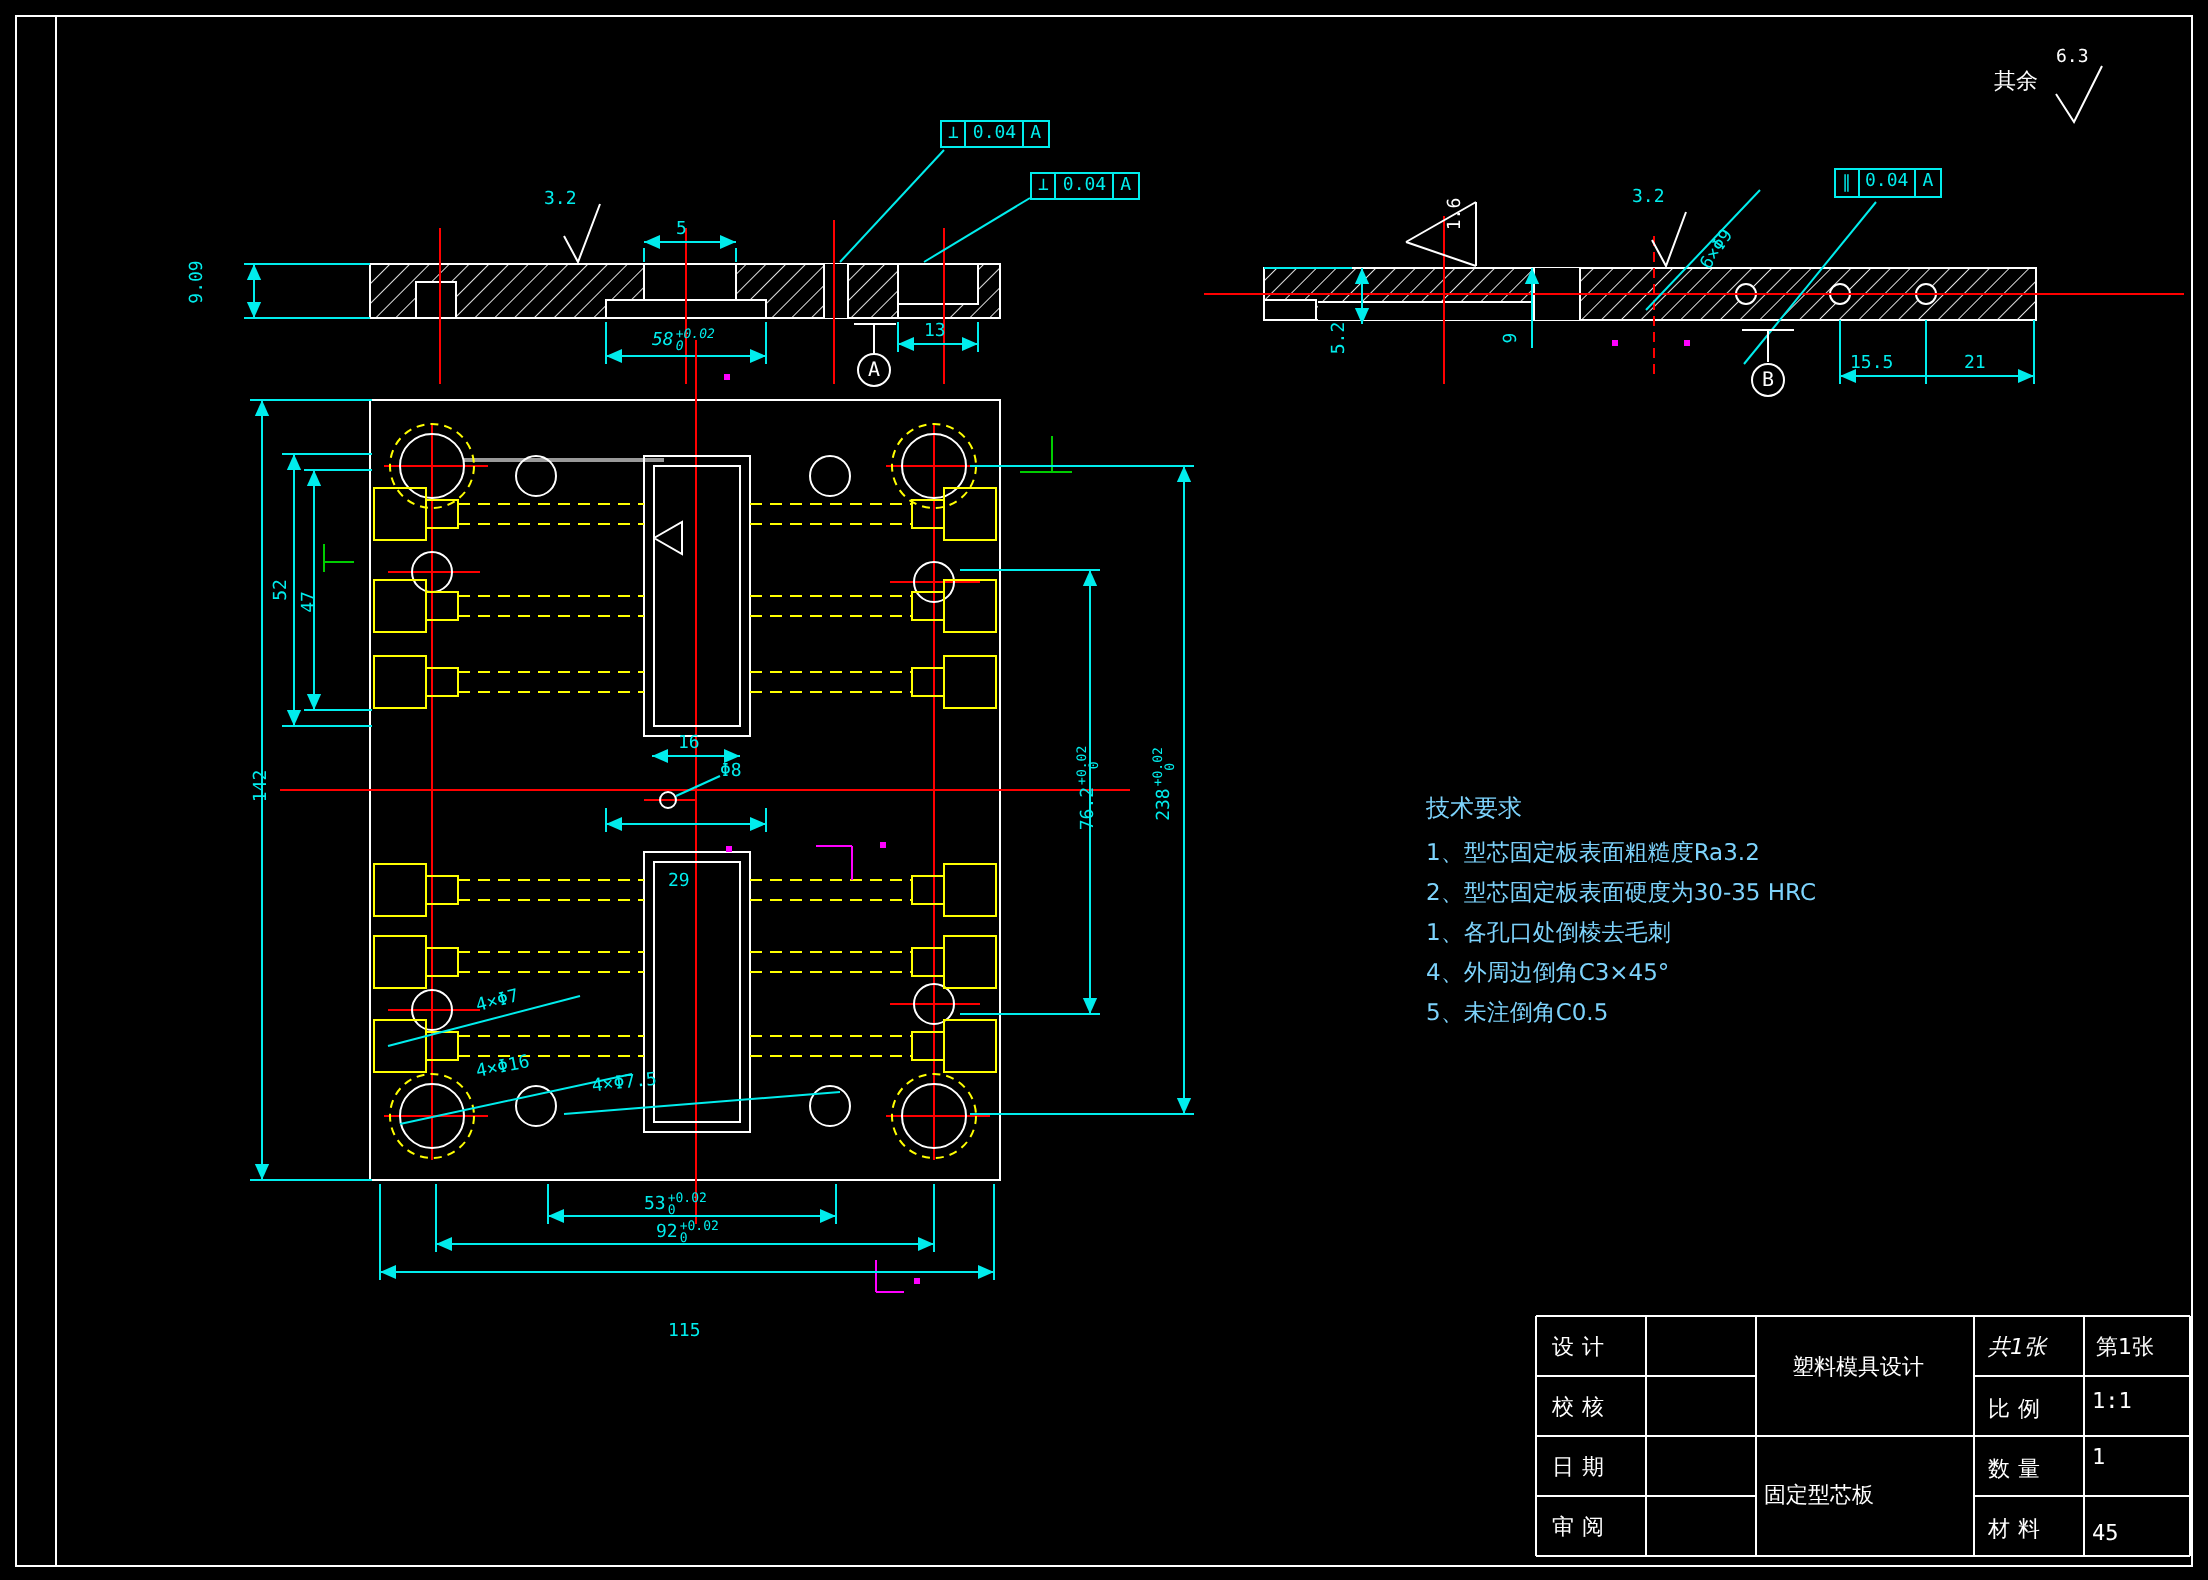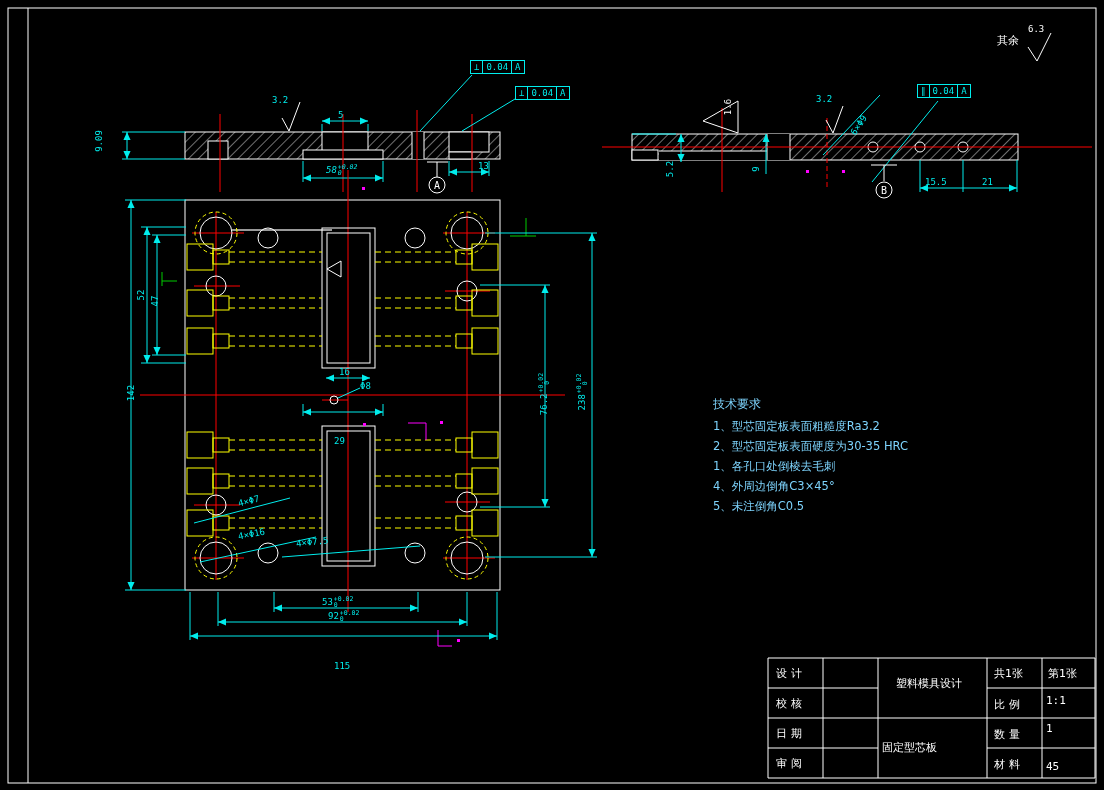--- a/index.html
+++ b/index.html
@@ -328,21 +328,21 @@
 
 <div class="datum" style="left:429px;top:180px;">A</div>
 <div class="datum" style="left:876px;top:185px;">B</div>
 
 <div class="t dim" style="left:338px;top:110px;">5</div>
 <div class="t dim" style="left:272px;top:95px;">3.2</div>
 <div class="t dim" style="left:326px;top:164px;font-style:italic;"><span>58</span><span class="stk">
         <span>+0.02</span>
         <span>0</span>
       </span></div>
-<div class="t dim" style="left:462px;top:161px;margin-left:16px;">13</div>
+<div class="t dim" style="left:462px;top:161px;">13</div>
 <div class="t dim r90" style="left:84px;top:136px;width:30px;text-align:center;">9.09</div>
 
 <div class="t dim r90" style="left:658px;top:164px;width:24px;text-align:center;">5.2</div>
 <div class="t dim r90" style="left:748px;top:164px;width:16px;text-align:center;">9</div>
 <div class="t dim" style="left:925px;top:177px;">15.5</div>
 <div class="t dim" style="left:982px;top:177px;">21</div>
 <div class="t dim" style="left:816px;top:94px;">3.2</div>
 <div class="t dim r90" style="left:718px;top:102px;width:20px;text-align:center;color:#fff;">1.6</div>
 <div class="t dim" style="left:848px;top:120px;transform:rotate(-56deg);">6×Φ9</div>
 
@@ -381,21 +381,21 @@
   <div class="it">4、外周边倒角C3×45°</div>
   <div class="it">5、未注倒角C0.5</div>
 </div>
 
 <div class="t tb-label" style="left:776px;top:666px;">设计</div>
 <div class="t tb-label" style="left:776px;top:696px;">校核</div>
 <div class="t tb-label" style="left:776px;top:726px;">日期</div>
 <div class="t tb-label" style="left:776px;top:756px;">审阅</div>
 <div class="t cn" style="left:896px;top:676px;">塑料模具设计</div>
 <div class="t cn" style="left:882px;top:740px;">固定型芯板</div>
-<div class="t cn" style="left:994px;top:666px;">共1张</div>
+<div class="t cn" style="left:994px;top:666px;font-style:italic;">共1张</div>
 <div class="t cn" style="left:1048px;top:666px;">第1张</div>
 <div class="t tb-label" style="left:994px;top:697px;">比例</div>
 <div class="t tb-val" style="left:1046px;top:694px;">1:1</div>
 <div class="t tb-label" style="left:994px;top:727px;">数量</div>
 <div class="t tb-val" style="left:1046px;top:722px;">1</div>
 <div class="t tb-label" style="left:994px;top:757px;">材料</div>
 <div class="t tb-val" style="left:1046px;top:760px;">45</div>
 
 </div>
 

